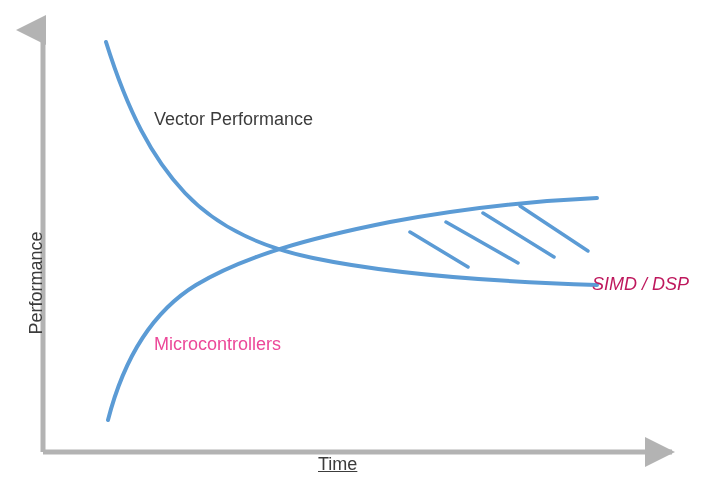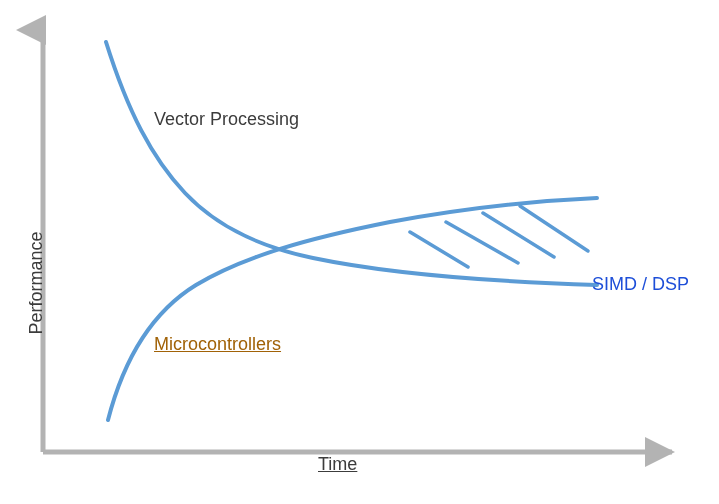--- a/index.html
+++ b/index.html
@@ -111,21 +111,21 @@
       <line x1="446" y1="222" x2="518" y2="263" stroke="#5b9bd5" stroke-width="3.5" stroke-linecap="round"></line>
       <line x1="483" y1="213" x2="554" y2="257" stroke="#5b9bd5" stroke-width="3.5" stroke-linecap="round"></line>
       <line x1="520" y1="206" x2="588" y2="251" stroke="#5b9bd5" stroke-width="3.5" stroke-linecap="round"></line>
     </g>
   </svg>
 
   <div class="axis-label" id="ylabel-performance" style="color: rgb(60, 60, 60);">Performance</div>
 
   <div class="axis-label" id="xlabel-time" style="color: rgb(60, 60, 60);">Time</div>
 
-  <div class="curve-label" id="label-vector-processing" style="color: rgb(60, 60, 60);">Vector Processing</div>
+  <div class="curve-label" id="label-vector-processing" style="color: rgb(60, 60, 60);">Vector Performance</div>
 
-  <div class="curve-label" id="label-microcontrollers" style="color: #a16207; text-decoration: underline;">Microcontrollers</div>
+  <div class="curve-label" id="label-microcontrollers" style="color: #ec4899;">Microcontrollers</div>
 
-  <div id="label-simd-group" style="color: #1d4ed8;">
+  <div id="label-simd-group" style="color: #be185d; font-style: italic;">
     <span class="lbl-line">SIMD / DSP</span>
   </div>
 
 </div>
 
 </body></html>

